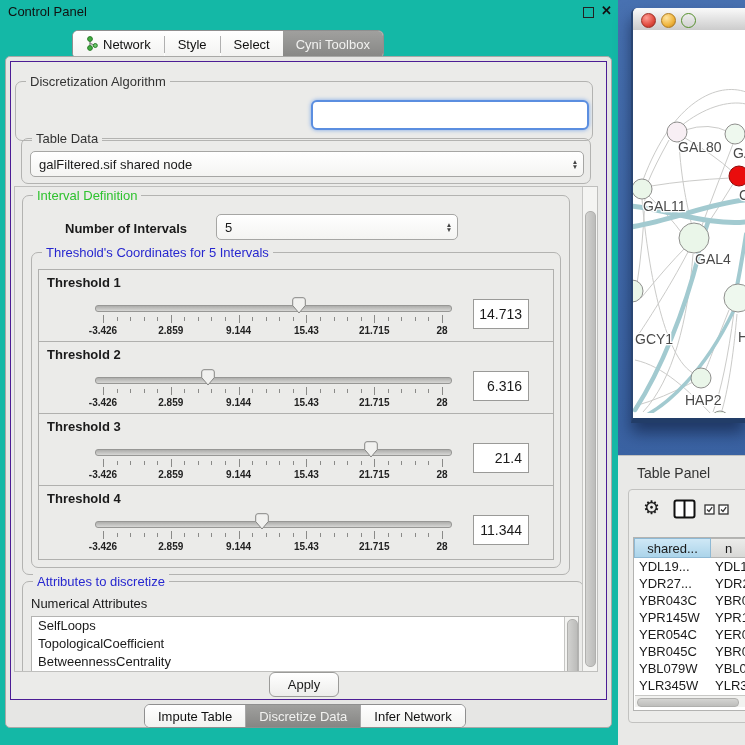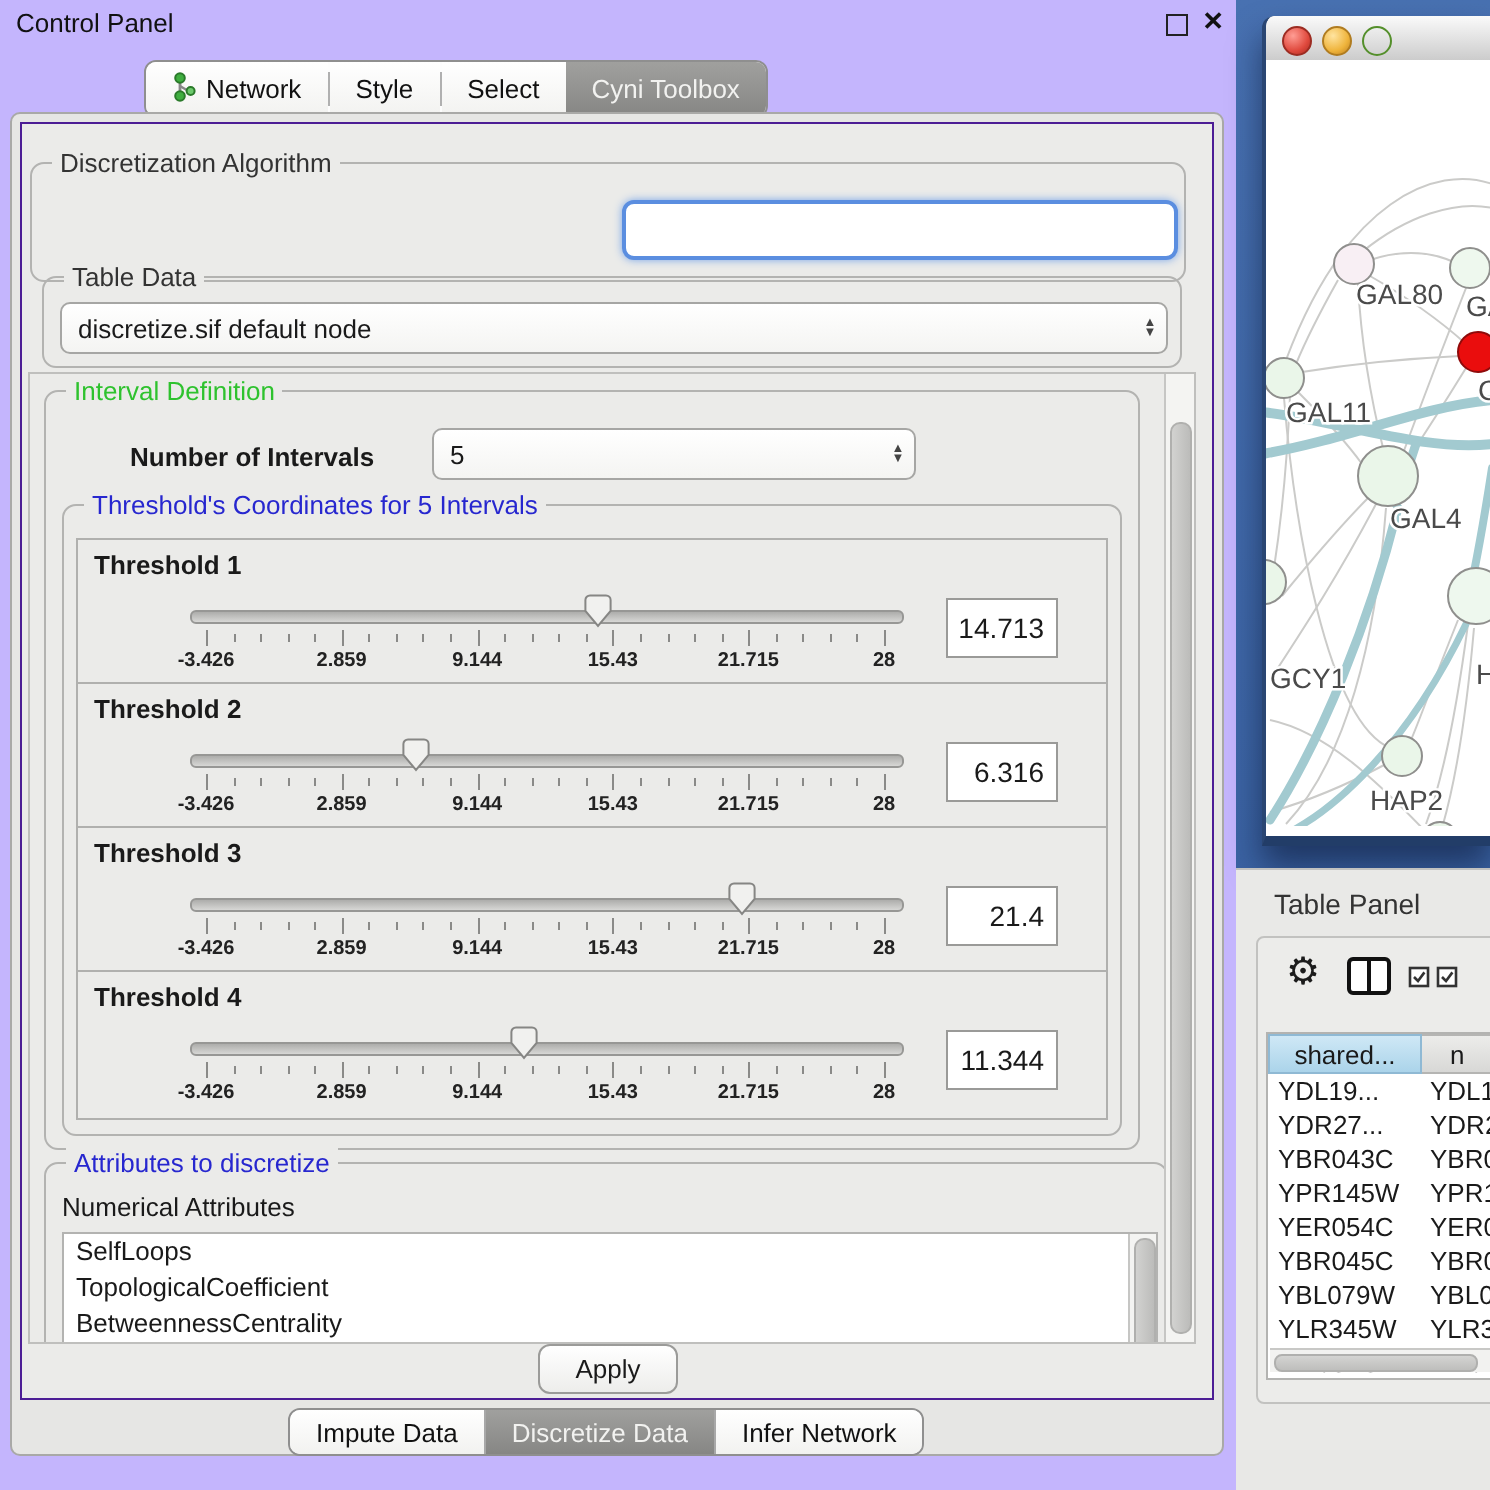--- a/index.html
+++ b/index.html
@@ -1,21 +1,21 @@
 <!DOCTYPE html>
 <html><head>
 <meta charset="utf-8">
 <style>
   html,body{margin:0;padding:0;}
   body{width:745px;height:745px;position:relative;overflow:hidden;
        font-family:"Liberation Sans",sans-serif;background:#e8e8e6;color:#1a1a1a;}
   .abs{position:absolute;}
 
   
-  #control-panel{left:0;top:0;width:618px;height:745px;background:#c4b5fd;}
+  #control-panel{left:0;top:0;width:618px;height:745px;background:#14b8a6;}
   #cp-titlebar{left:0;top:0;width:618px;height:24px;}
   #cp-title{left:8px;top:4px;font-size:13px;color:#111;}
   #float-btn{right:24px;top:7px;width:9px;height:9px;border:1.5px solid #222;}
   #close-btn{right:6px;top:3px;font-size:13px;font-weight:bold;color:#111;cursor:default;}
 
   .tabstrip{display:inline-flex;align-items:stretch;background:#fdfdfd;
             border:1px solid #8f8f8f;border-radius:6px;overflow:hidden;}
   #top-tabstrip{left:72px;top:30px;height:27px;}
   #bottom-tabstrip{left:144px;top:704px;height:22px;}
   .tab{display:flex;align-items:center;gap:5px;padding:0 13px;font-size:13px;color:#111;
@@ -96,21 +96,21 @@
               border-left:2px solid #2a4673;border-bottom:5px solid #223d68;
               box-shadow:0 10px 16px rgba(8,18,48,.55);background:#fff;box-sizing:border-box;}
   #net-titlebar{left:0;top:0;right:0;height:22px;background:linear-gradient(#fafafa,#cccccc);
                 border-bottom:1px solid #8e8e8c;border-radius:5px 0 0 0;}
   .light{position:absolute;top:5px;width:13px;height:13px;border-radius:50%;}
   #light-red{left:8px;background:radial-gradient(circle at 35% 30%,#ff9d94,#e04a3e 60%,#a82a20);border:1px solid #9c2c22;}
   #light-yellow{left:28px;background:radial-gradient(circle at 35% 30%,#ffe4a0,#efb43c 60%,#bd7f1f);border:1px solid #b07c20;}
   #light-green{left:48px;background:radial-gradient(circle at 35% 30%,#d2f0a8,#7dbf45 60%,#4f8f26;);border:1px solid #548f2b;}
   #net-canvas{left:0;top:22px;width:112px;height:383px;overflow:hidden;background:#fff;}
 
-  #table-window{left:618px;top:434px;width:127px;height:290px;background:#e9e9e7;border-top:1px solid #c2c2c0;}
+  #table-window{left:618px;top:455px;width:127px;height:290px;background:#e9e9e7;border-top:1px solid #c2c2c0;}
   #tp-title{left:19px;top:9px;font-size:14px;color:#333;}
   #tp-panel{left:10px;top:33px;width:122px;height:232px;background:#ececea;border:1px solid #c2c2c0;border-radius:4px;}
   #tp-gear{left:14px;top:8px;font-size:19px;color:#1c1c1c;line-height:19px;}
   #tp-colsplit{left:44px;top:9px;}
   #tp-check1{left:75px;top:14px;}
   #tp-check2{left:89px;top:14px;}
   #tp-table{left:4px;top:47px;width:113px;height:172px;border:1px solid #b3b3b1;background:#fff;overflow:hidden;}
   #tp-header{display:flex;height:20px;}
   .th{box-sizing:border-box;font-size:13px;display:flex;align-items:center;}
   #th-0{width:77px;background:linear-gradient(#cfe8f6,#abd4ea);border:1px solid #8fb9d4;justify-content:center;}
@@ -164,21 +164,21 @@
 
     <div id="disc-group" class="groupbox">
       <span class="grouptitle gt-dark">Discretization Algorithm</span>
     </div>
     <div id="combo-behind" class="abs"></div>
 
 
     <div id="tabledata-group" class="groupbox">
       <span class="grouptitle gt-dark">Table Data</span>
       <div id="tabledata-combo" class="combo">
-        <span class="val">discretize.sif default node</span>
+        <span class="val">galFiltered.sif shared node</span>
         <span class="stepper">
             <span>▲</span>
             <span>▼</span>
           </span>
       </div>
     </div>
 
     <div id="scrollpane" class="abs">
 
       <div id="interval-group" class="groupbox">
@@ -391,21 +391,21 @@
       <div class="vscroll" id="sp-vscroll">
         <div class="vthumb" id="sp-vthumb"></div>
       </div>
     </div>
 
     <div id="apply-btn" class="abs">Apply</div>
   </div>
 
   <div id="bottom-tabstrip" class="abs tabstrip">
       <div class="tab">
-        <span>Impute Data</span>
+        <span>Impute Table</span>
       </div>
       <div class="tab selected bl">
         <span>Discretize Data</span>
       </div>
       <div class="tab bl">
         <span>Infer Network</span>
       </div>
     </div>
 </div>
 

